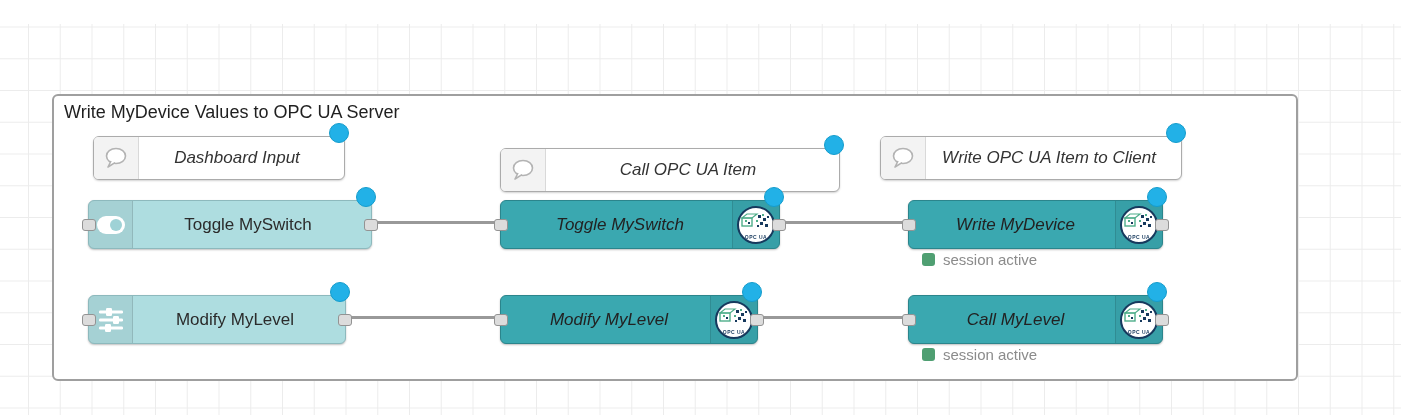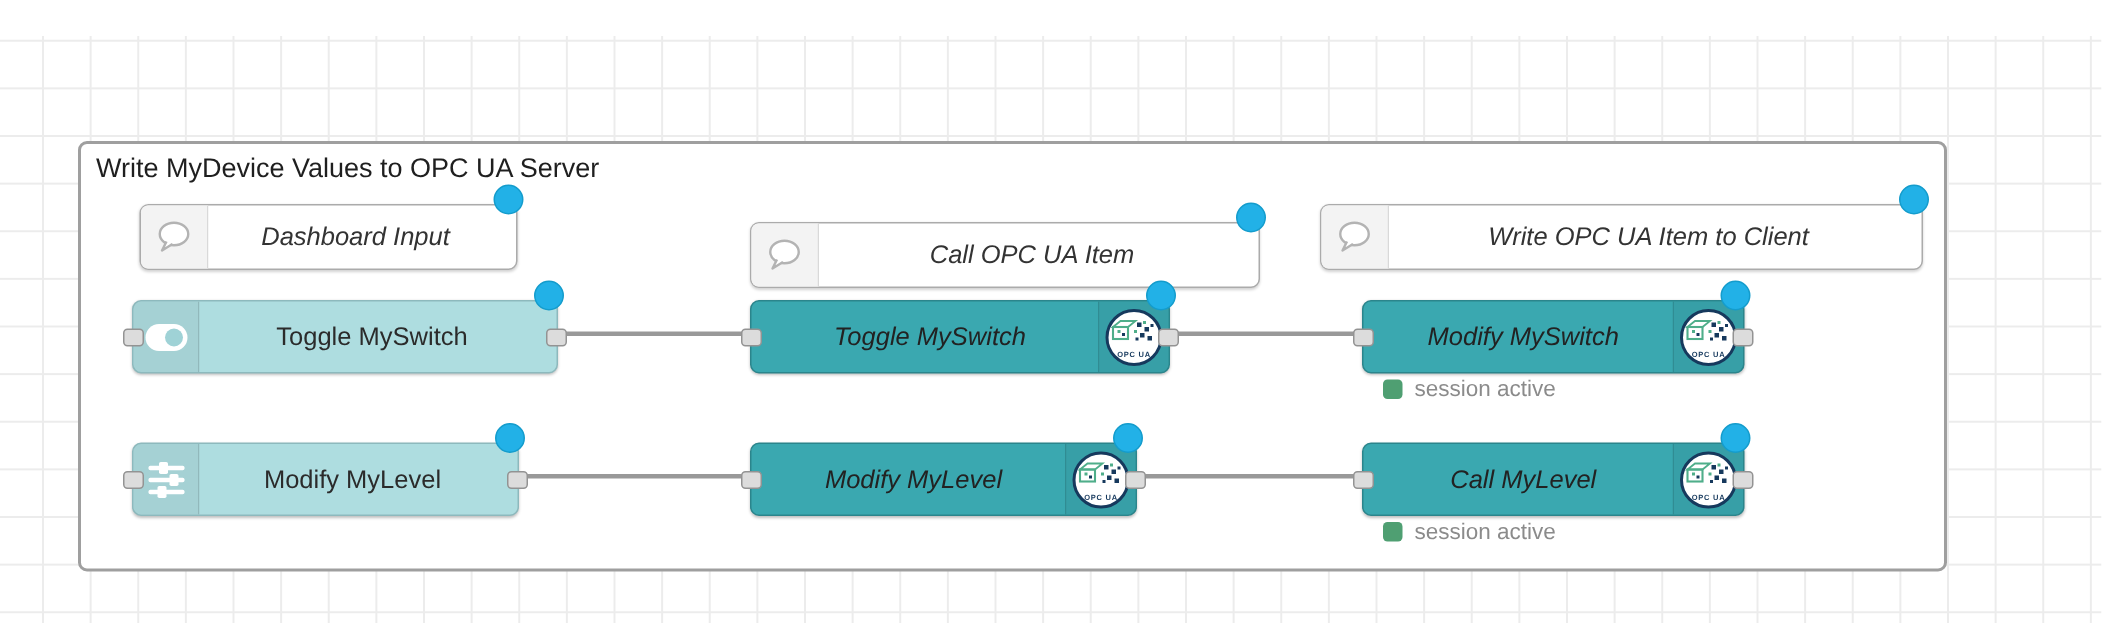--- a/index.html
+++ b/index.html
@@ -119,21 +119,21 @@
     <div class="icon-region">
       <svg width="24" height="22" viewBox="0 0 24 22">
         <ellipse cx="12" cy="9" rx="9.5" ry="7.5" fill="#ffffff" stroke="#b3b3b3" stroke-width="1.6"></ellipse>
         <path d="M7 14 L4 20 L11 15.6" fill="#ffffff" stroke="#b3b3b3" stroke-width="1.6" stroke-linejoin="round"></path>
       </svg>
     </div>
     <div class="comment-label">Call OPC UA Item</div>
     <span class="changed-dot"></span>
   </div>
 
-  <div class="comment" style="left:880px;top:112px;width:402px;">
+  <div class="comment" style="left:880px;top:112px;width:302px;">
     <div class="icon-region">
       <svg width="24" height="22" viewBox="0 0 24 22">
         <ellipse cx="12" cy="9" rx="9.5" ry="7.5" fill="#ffffff" stroke="#b3b3b3" stroke-width="1.6"></ellipse>
         <path d="M7 14 L4 20 L11 15.6" fill="#ffffff" stroke="#b3b3b3" stroke-width="1.6" stroke-linejoin="round"></path>
       </svg>
     </div>
     <div class="comment-label">Write OPC UA Item to Client</div>
     <span class="changed-dot"></span>
   </div>
 
@@ -232,21 +232,21 @@
           <rect x="17" y="10" width="2" height="2" fill="#4fae8a"></rect>
           <rect x="23" y="4" width="2" height="2" fill="#4fae8a"></rect>
           <rect x="28" y="6" width="2" height="2" fill="#16395d"></rect>
           <rect x="18" y="15" width="2" height="2" fill="#16395d"></rect>
           <rect x="6" y="10" width="2" height="2" fill="#4fae8a"></rect>
           <rect x="9" y="12" width="2" height="2" fill="#16395d"></rect>
         </svg>
         <div class="logo-text">OPC UA</div>
       </div>
     </div>
-    <div class="node-label">Modify MySwitch</div>
+    <div class="node-label">Write MyDevice</div>
     <span class="port input"></span>
     <span class="port output"></span>
     <span class="changed-dot"></span>
   </div>
 
   <div class="node opcua" style="left:908px;top:271px;width:255px;">
     <div class="icon-region-right">
       <div class="opcua-logo">
         <svg width="34" height="26" viewBox="0 0 34 26" style="position:absolute;left:0;top:2px;">
           <rect x="3" y="8" width="10" height="8" fill="none" stroke="#4fae8a" stroke-width="1.4"></rect>

